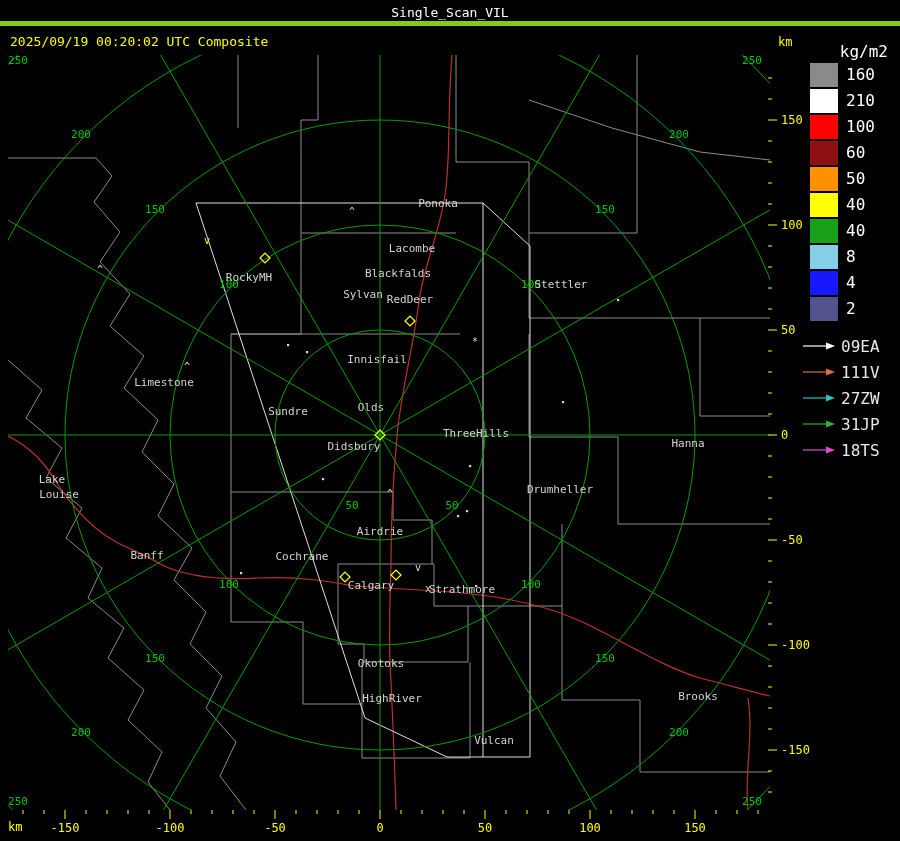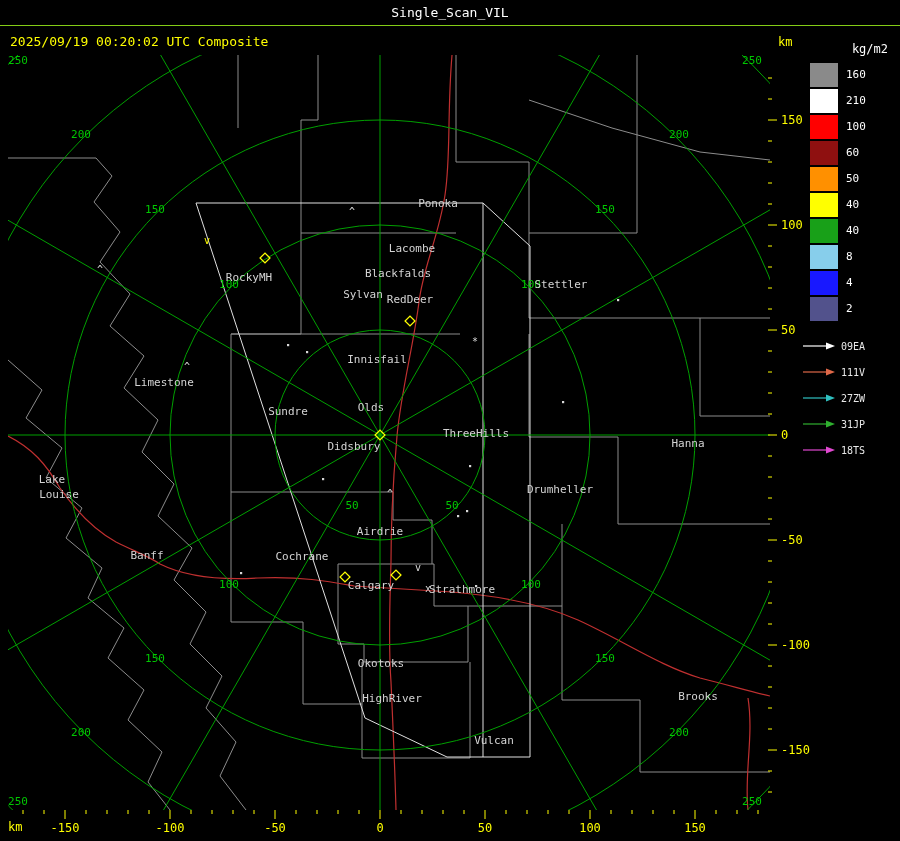--- a/index.html
+++ b/index.html
@@ -1,33 +1,33 @@
 <!DOCTYPE html>
 <html><head>
 <meta charset="utf-8">
 <style>
   *{margin:0;padding:0;box-sizing:border-box;}
   html,body{background:#000;}
   body{width:900px;height:841px;overflow:hidden;font-family:"DejaVu Sans Mono","Liberation Mono",monospace;}
   .app{position:relative;width:900px;height:841px;background:#000;}
   #map{position:absolute;left:0;top:0;}
-  .titlebar{position:absolute;top:0;left:0;width:900px;height:26px;border-bottom:1px solid #84cc16;
+  .titlebar{position:absolute;top:0;left:0;width:900px;height:26px;border-bottom:5px solid #84cc16;
             color:#ffffff;font-size:13px;line-height:25px;text-align:center;z-index:5;}
   .timestamp{position:absolute;top:34px;left:10px;color:#ffff00;font-size:13px;z-index:5;}
   .km-right{position:absolute;top:35px;left:778px;color:#ffff00;font-size:12px;z-index:5;}
   .km-bottom{position:absolute;top:820px;left:8px;color:#ffff00;font-size:12px;z-index:5;}
   .sidebar{position:absolute;top:42px;left:802px;width:96px;z-index:5;}
-  .cb-unit{color:#ffffff;font-size:12px;text-align:right;padding-right:10px;height:16px;}
+  .cb-unit{color:#ffffff;font-size:16px;text-align:right;padding-right:10px;height:16px;}
   #colorbar{margin-top:4px;}
   .cb-row{display:flex;align-items:center;height:25px;margin-bottom:1px;}
   .cb-swatch{width:28px;height:24px;margin-left:8px;flex:none;}
-  .cb-val{color:#ffffff;font-size:11px;margin-left:8px;}
+  .cb-val{color:#ffffff;font-size:16px;margin-left:8px;}
   #sites{margin-top:12px;}
   .site-row{display:flex;align-items:center;height:26px;}
-  .site-id{color:#e8e8e8;font-size:10px;margin-left:5px;}
+  .site-id{color:#e8e8e8;font-size:16px;margin-left:5px;}
   #rings circle{fill:none;stroke:#00a000;stroke-width:1;}
   #spokes line{stroke:#00a000;stroke-width:1;}
   #ring-labels text{fill:#00c800;font-size:11px;text-anchor:middle;}
   #cities text{fill:#d4d4d4;font-size:11px;text-anchor:middle;}
   #markers text.mk{font-size:10px;text-anchor:middle;}
   .tick{stroke:#ffff00;stroke-width:1;}
   .axlab{fill:#ffff00;font-size:12px;}
   #bounds path{fill:none;stroke:#8c8c8c;stroke-width:1;}
   #roads path{fill:none;stroke:#c03030;stroke-width:1.2;}
   #coverage path{fill:none;stroke:#e0e0e0;stroke-width:1;}

